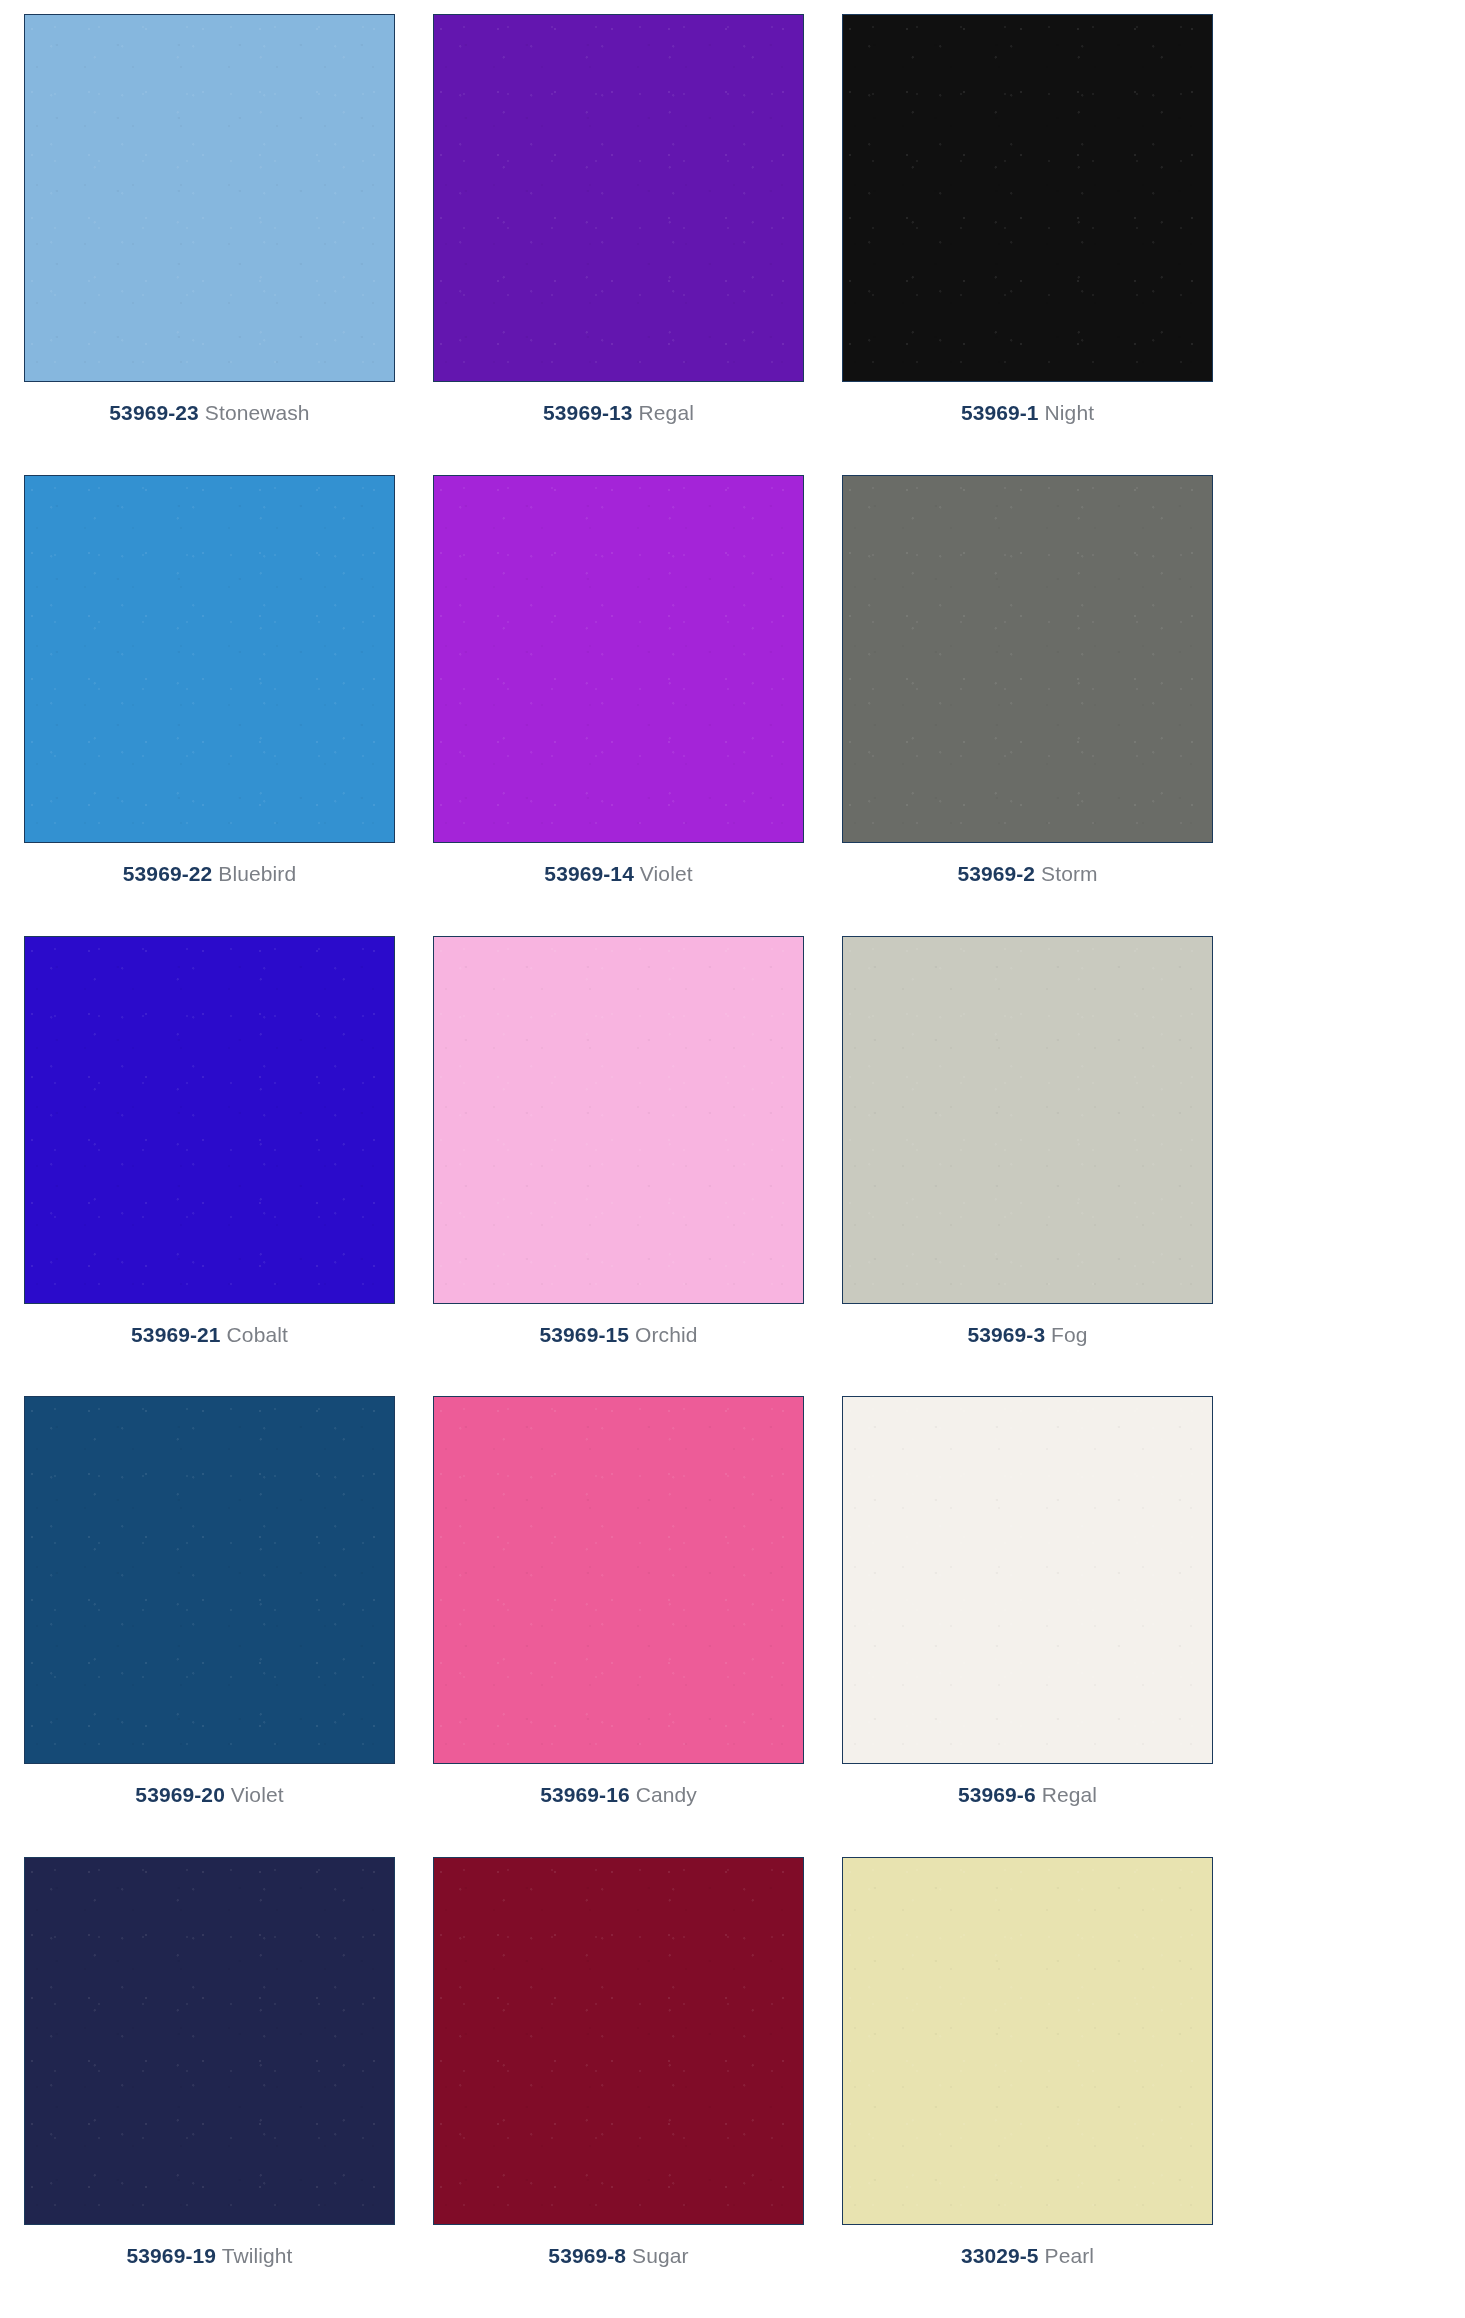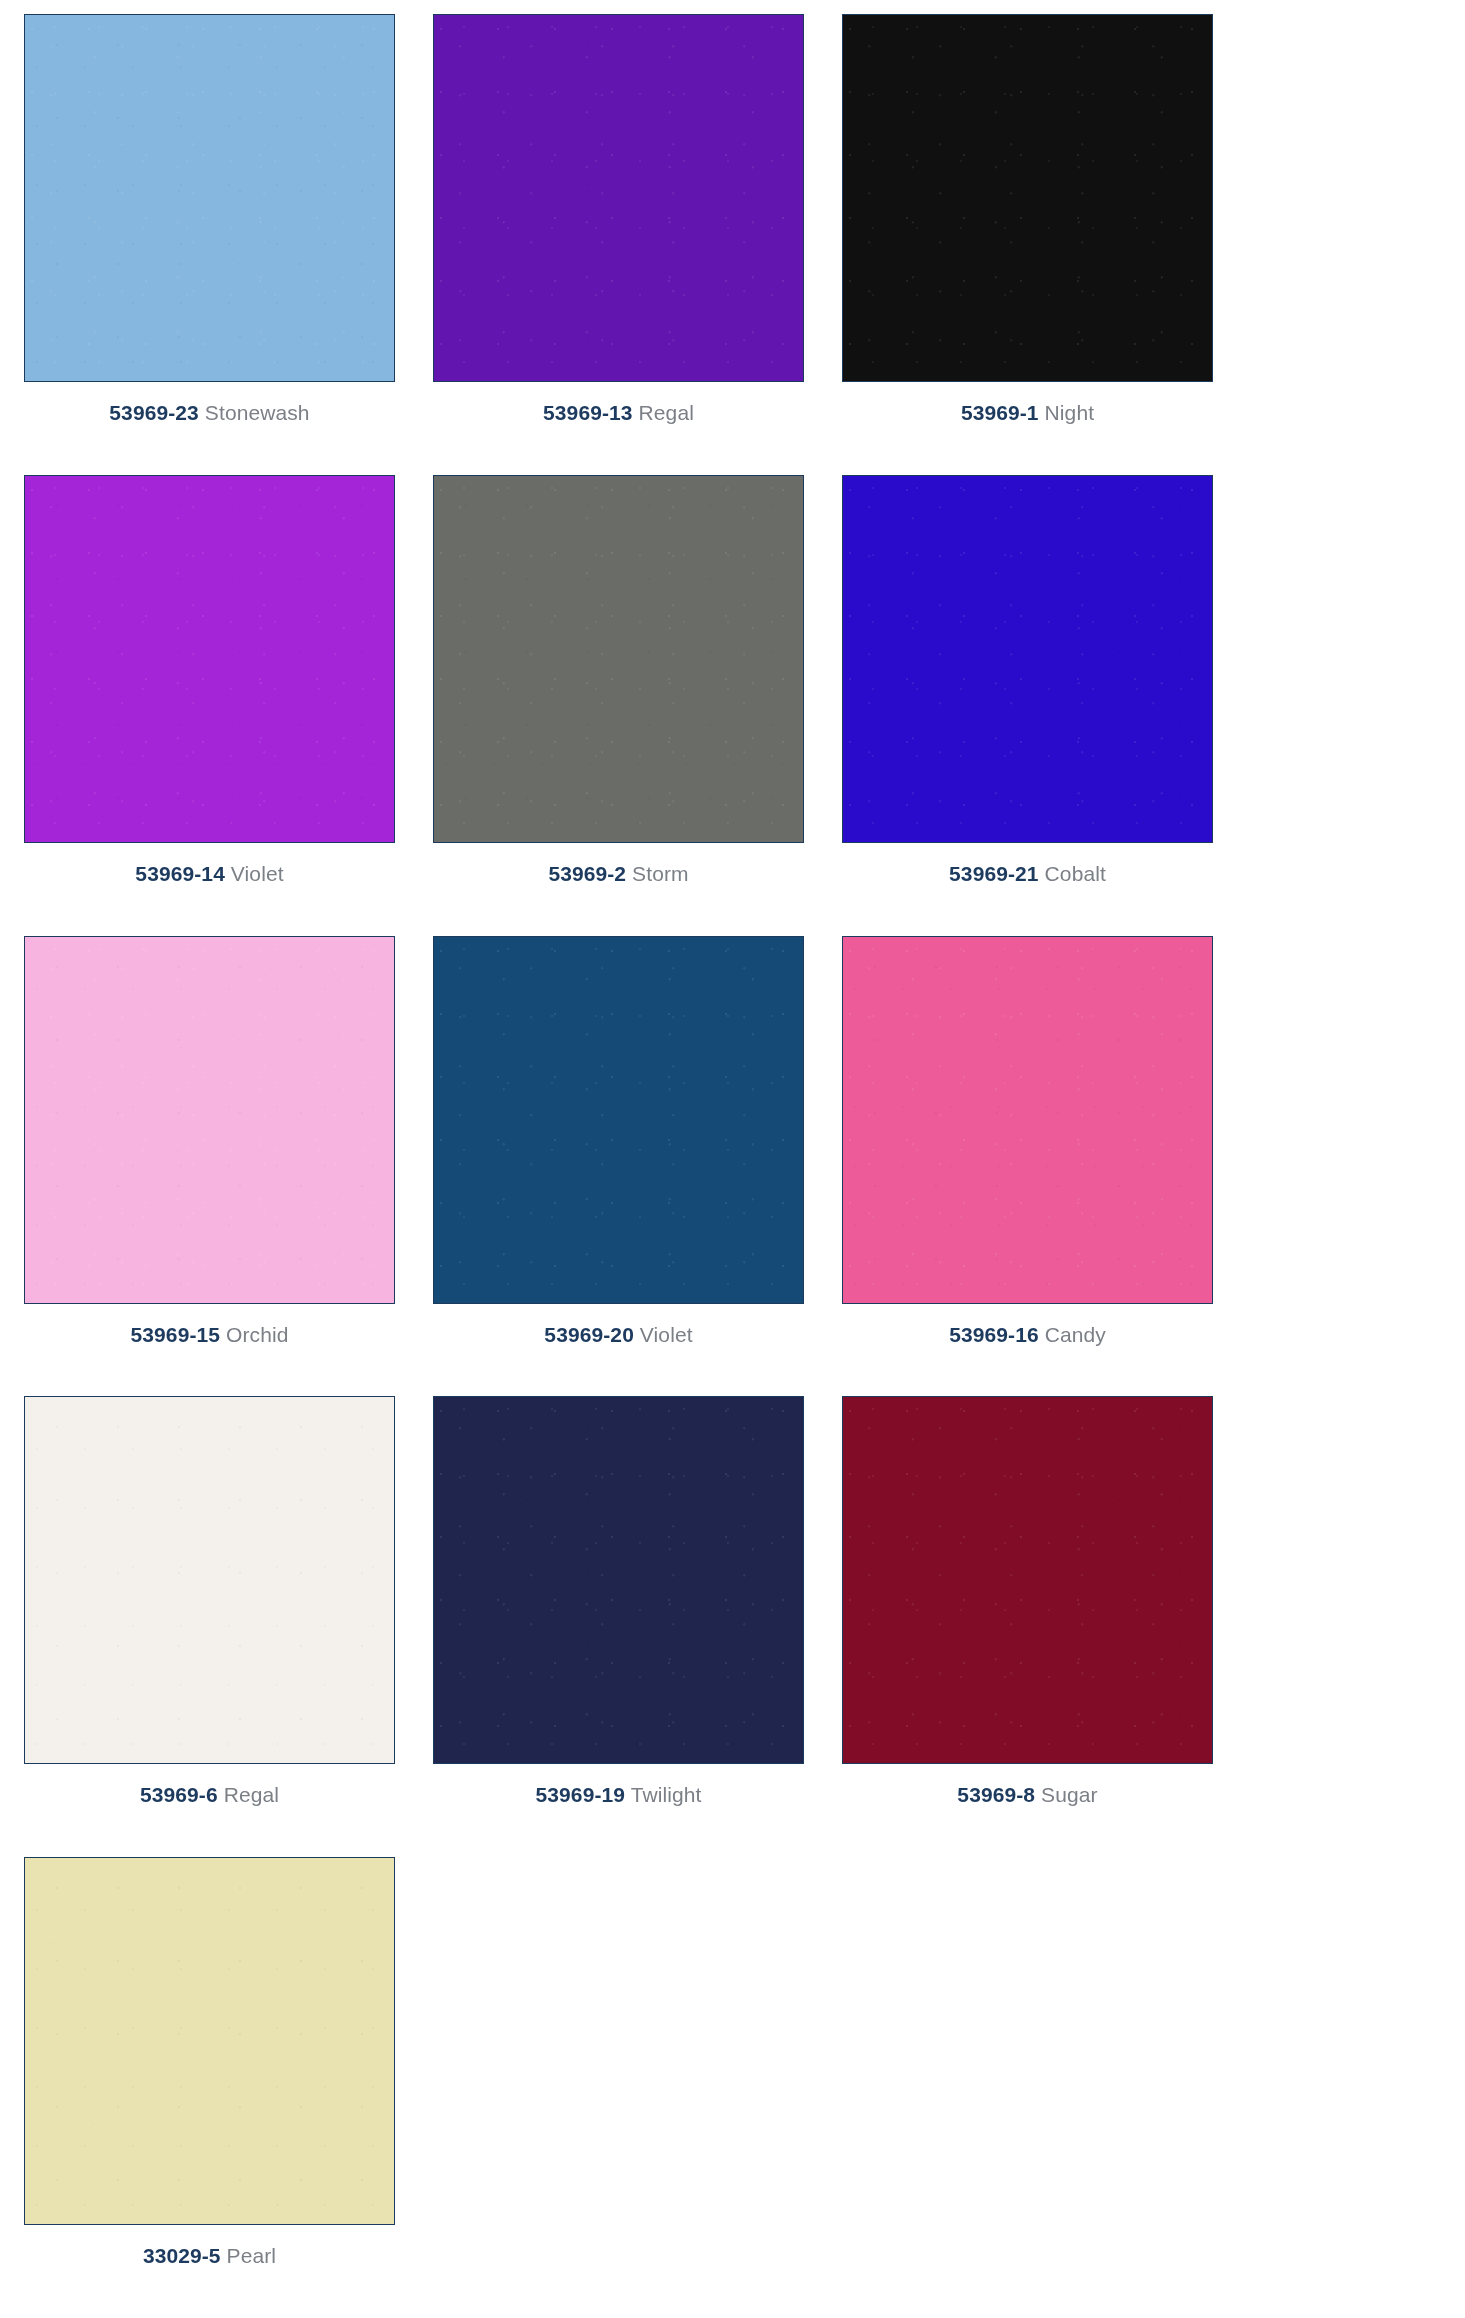--- a/index.html
+++ b/index.html
@@ -88,34 +88,42 @@
     </div>
     <div class="swatch-cell">
       <div class="chip" style="background: rgb(99, 22, 175); border-color: rgb(27, 58, 92);"></div>
       <div class="caption"><span class="code">53969-13</span> <span class="cname">Regal</span></div>
     </div>
     <div class="swatch-cell">
       <div class="chip" style="background: rgb(16, 16, 16); border-color: rgb(27, 58, 92);"></div>
       <div class="caption"><span class="code">53969-1</span> <span class="cname">Night</span></div>
     </div>
     <div class="swatch-cell">
+      <div class="chip" style="background: rgb(51, 145, 209); border-color: rgb(27, 58, 92);"></div>
+      <div class="caption"><span class="code">53969-22</span> <span class="cname">Bluebird</span></div>
+    </div>
+    <div class="swatch-cell">
       <div class="chip" style="background: rgb(164, 36, 216); border-color: rgb(27, 58, 92);"></div>
       <div class="caption"><span class="code">53969-14</span> <span class="cname">Violet</span></div>
     </div>
     <div class="swatch-cell">
       <div class="chip" style="background: rgb(106, 108, 103); border-color: rgb(27, 58, 92);"></div>
       <div class="caption"><span class="code">53969-2</span> <span class="cname">Storm</span></div>
     </div>
     <div class="swatch-cell">
       <div class="chip" style="background: rgb(43, 11, 203); border-color: rgb(27, 58, 92);"></div>
       <div class="caption"><span class="code">53969-21</span> <span class="cname">Cobalt</span></div>
     </div>
     <div class="swatch-cell">
       <div class="chip" style="background: rgb(248, 180, 224); border-color: rgb(27, 58, 92);"></div>
       <div class="caption"><span class="code">53969-15</span> <span class="cname">Orchid</span></div>
+    </div>
+    <div class="swatch-cell">
+      <div class="chip" style="background: rgb(201, 202, 191); border-color: rgb(27, 58, 92);"></div>
+      <div class="caption"><span class="code">53969-3</span> <span class="cname">Fog</span></div>
     </div>
     <div class="swatch-cell">
       <div class="chip" style="background: rgb(21, 74, 118); border-color: rgb(27, 58, 92);"></div>
       <div class="caption"><span class="code">53969-20</span> <span class="cname">Violet</span></div>
     </div>
     <div class="swatch-cell">
       <div class="chip" style="background: rgb(237, 92, 152); border-color: rgb(27, 58, 92);"></div>
       <div class="caption"><span class="code">53969-16</span> <span class="cname">Candy</span></div>
     </div>
     <div class="swatch-cell">

